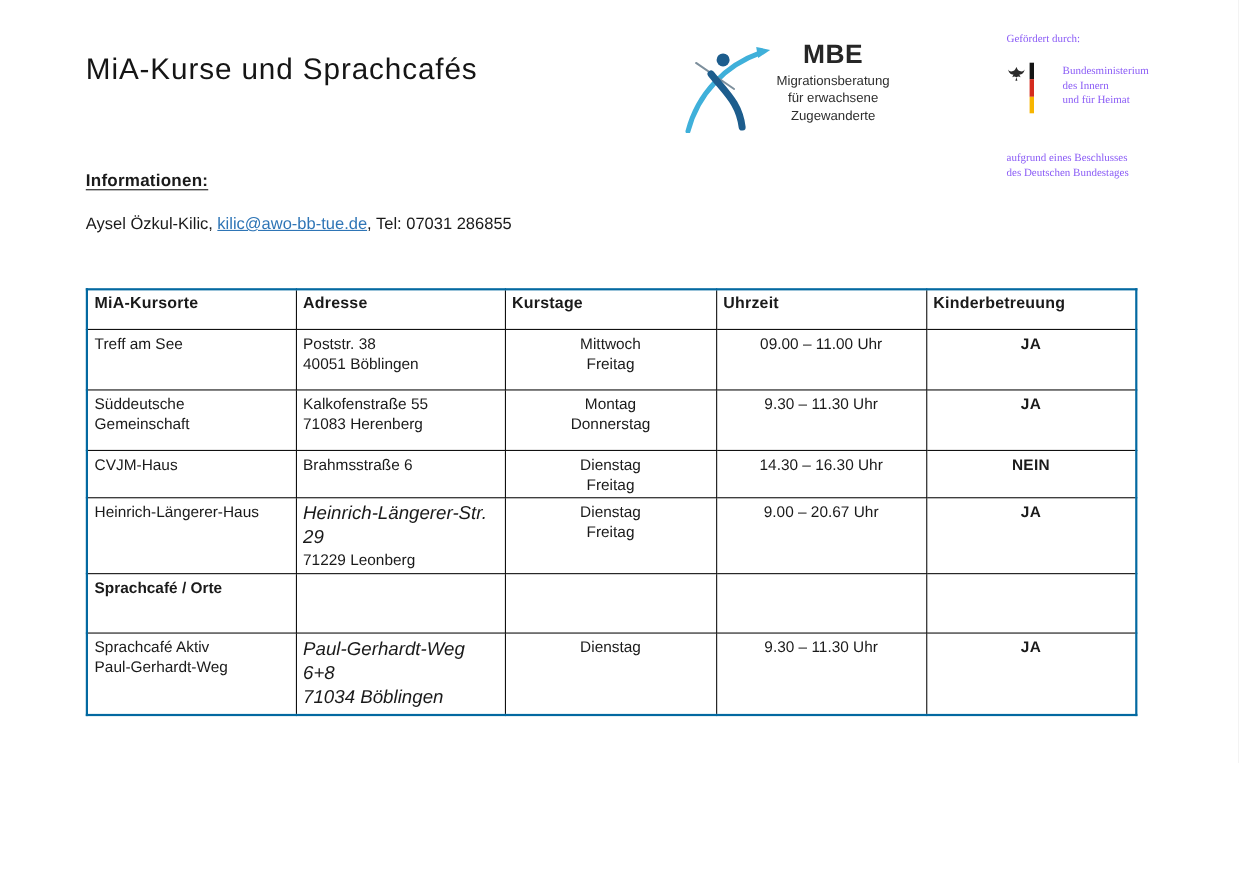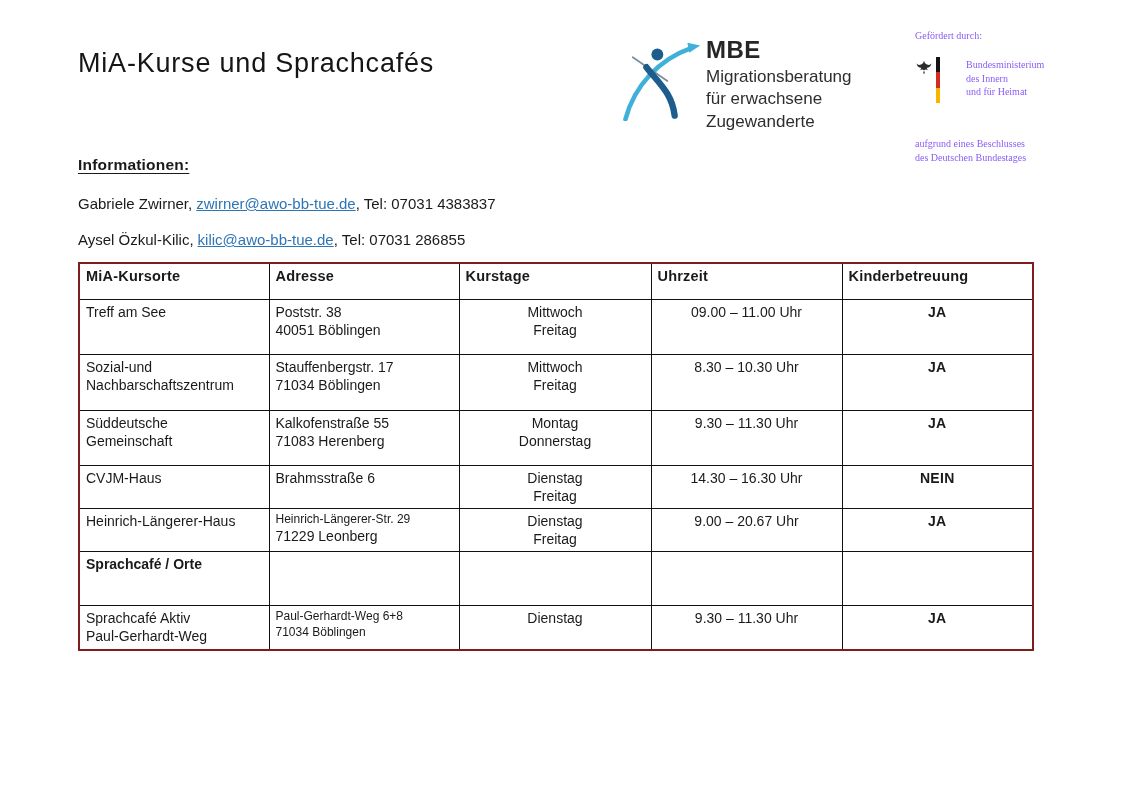--- a/index.html
+++ b/index.html
@@ -22,32 +22,33 @@
     font-weight: 400;
     letter-spacing: 0.8px;
     color: #151515;
   }
 
   .mbe {
     position: absolute;
     left: 620px; top: 36px;
     display: flex;
     align-items: flex-start;
+    text-align: center;
   }
   .mbe-figure { width: 82px; height: 82px; margin-top: 3px; }
   .mbe-text { margin-left: 4px; }
   .mbe-acronym {
     font-size: 24px;
     font-weight: 700;
     color: #262626;
     letter-spacing: 0.5px;
     margin-bottom: 2px;
   }
   .mbe-line {
-    font-size: 17px;
+    font-size: 12px;
     line-height: 1.32;
     color: #2e2e2e;
   }
 
   .funding {
     position: absolute;
     left: 915px; top: 30px;
     width: 130px;
     font-family: "Liberation Serif", serif;
     color: #8b5cf6;
@@ -80,21 +81,21 @@
     cursor: pointer;
   }
 
   
   table.kurse {
     position: absolute;
     left: 78px; top: 262px;
     width: 954px;
     border-collapse: collapse;
     table-layout: fixed;
-    border: 2px solid #7f1d1d;
+    border: 2px solid #0369a1;
     padding-left: 20px;
   }
   table.kurse th, table.kurse td {
     border: 1.5px solid #111;
     vertical-align: top;
     padding: 3px 6px;
     font-size: 14px;
     line-height: 1.3;
     overflow: hidden;
   }
@@ -104,21 +105,21 @@
     font-size: 14.5px;
     height: 36px;
     letter-spacing: 0.2px;
   }
   table.kurse td:nth-child(3),
   table.kurse td:nth-child(4),
   table.kurse td:nth-child(5) { text-align: center; }
   td.c-kinder { font-weight: 700; font-size: 13.5px; padding-top: 5px; letter-spacing: 0.3px; }
   td.c-uhrzeit { padding-top: 5px; }
   td.c-kurstage { padding-top: 5px; }
-  .addr-small { font-size: 12px; }
+  .addr-small { font-size: 17px; font-style: italic; }
   td.section-cell { vertical-align: bottom; font-weight: 700; font-size: 14.5px; padding-bottom: 2px; }
 </style>
 </head>
 <body>
 
 <div class="page" style="--text-color: #1a1a1a; --link-blue: #2e75b6; --mbe-light-blue: #3fb0da; --mbe-dark-blue: #1d5d8d; --flag-black: #141414; --flag-red: #d42b1e; --flag-gold: #f7b500;">
 
   <div class="title">MiA-Kurse und Sprachcafés</div>
 
   <div class="mbe">
@@ -155,21 +156,20 @@
       </div>
     </div>
     <div class="funding-note">
       <div>aufgrund eines Beschlusses</div>
       <div>des Deutschen Bundestages</div>
     </div>
   </div>
 
   <div class="info">
     <div class="info-heading">Informationen:</div>
-    <p class="contact-line"><span>Gabriele Zwirner,</span><a>zwirner@awo-bb-tue.de</a><span>, Tel: 07031 4383837</span></p>
     <p class="contact-line"><span>Aysel Özkul-Kilic,</span><a>kilic@awo-bb-tue.de</a><span>, Tel: 07031 286855</span></p>
   </div>
 
   <table class="kurse">
     <colgroup>
       <col style="width:190px">
         <col style="width:190px">
         <col style="width:192px">
         <col style="width:191px">
         <col style="width:191px">
@@ -192,36 +192,20 @@
             <div>Poststr. 38</div>
             <div>40051 Böblingen</div>
           </td>
           <td class="c-kurstage">
             <div>Mittwoch</div>
             <div>Freitag</div>
           </td>
           <td class="c-uhrzeit">09.00 – 11.00 Uhr</td>
           <td class="c-kinder">JA</td>
         </tr>
-        <tr style="height: 56px;">
-          <td class="c-kursort">
-            <div>Sozial-und</div>
-            <div>Nachbarschaftszentrum</div>
-          </td>
-          <td class="c-adresse">
-            <div>Stauffenbergstr. 17</div>
-            <div>71034 Böblingen</div>
-          </td>
-          <td class="c-kurstage">
-            <div>Mittwoch</div>
-            <div>Freitag</div>
-          </td>
-          <td class="c-uhrzeit">8.30 – 10.30 Uhr</td>
-          <td class="c-kinder">JA</td>
-        </tr>
         <tr style="height: 55px;">
           <td class="c-kursort">
             <div>Süddeutsche</div>
             <div>Gemeinschaft</div>
           </td>
           <td class="c-adresse">
             <div>Kalkofenstraße 55</div>
             <div>71083 Herenberg</div>
           </td>
           <td class="c-kurstage">

